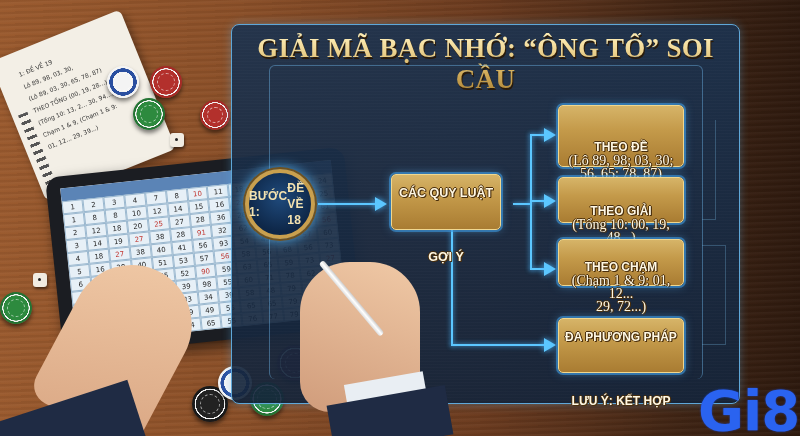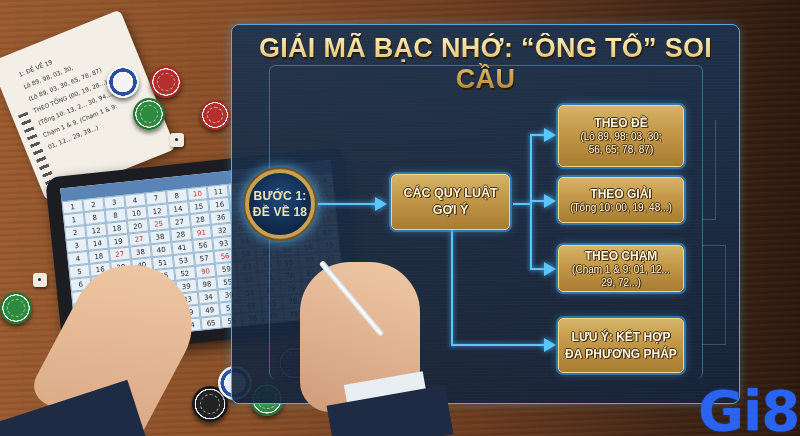--- a/index.html
+++ b/index.html
@@ -75,60 +75,60 @@
   .panel {
     position: absolute; left: 231px; top: 24px; width: 509px; height: 380px;
     background:
       repeating-linear-gradient(180deg, rgba(255,255,255,0.015) 0 1px, transparent 1px 3px),
       linear-gradient(180deg, rgba(28,50,78,0.92), rgba(20,36,58,0.92));
     border: 1.5px solid #5fa7d8; border-radius: 8px;
     box-shadow: 0 0 10px rgba(90,180,240,0.35);
   }
   .panel-title {
     position: absolute; left: 0; top: 8px; width: 100%; text-align: center;
-    font-family: Liberation Sans, sans-serif; font-weight: bold; font-size: 27px; letter-spacing: 0.3px;
+    font-family: Liberation Serif, serif; font-weight: bold; font-size: 27px; letter-spacing: 0.3px;
     color: #e8cf87;
     background: linear-gradient(180deg, #fbe9b0 10%, #d6b260 60%, #a98033 100%);
     -webkit-background-clip: text; background-clip: text; -webkit-text-fill-color: transparent;
     filter: drop-shadow(1px 2px 0 #2a1a08);
   }
   .inner-frame {
     position: absolute; left: 37px; top: 40px; width: 434px; height: 314px;
     border: 1px solid rgba(110,180,230,0.45); border-radius: 6px; border-bottom: none;
   }
   .deco-line { position: absolute; border: 1px solid rgba(110,170,210,0.35); }
 
   
   .step-circle {
     position: absolute; left: 245px; top: 169px; width: 70px; height: 70px; border-radius: 50%;
     background: radial-gradient(circle at 50% 40%, #1f4a7c, #0e2748 70%);
     border: 4px solid #c9a04e;
     box-shadow: 0 0 0 2px #6f5220, 0 0 12px 3px rgba(90,190,255,0.7);
-    display: flex; flex-direction: column; align-items: center; justify-content: center;
+    display: flex; flex-direction: row; align-items: center; justify-content: center;
   }
   .step-circle span {
     font-weight: bold; font-size: 12px; color: #f3e2b0; line-height: 16px; letter-spacing: 0.2px;
   }
 
   
   .gold {
     position: absolute; border-radius: 5px;
     background: linear-gradient(180deg, #d6b468 0%, #c49a4a 40%, #a97c32 100%);
     border: 1.5px solid #f0d78f;
     box-shadow: 0 0 0 2px rgba(60,150,220,0.6), 0 0 10px rgba(90,190,255,0.5);
     display: flex; flex-direction: column; align-items: center; justify-content: center; text-align: center;
     color: #fff8e4; text-shadow: 1px 1px 0 #4a2f0c, -1px 0 0 #4a2f0c, 0 -1px 0 #4a2f0c, 1px 0 0 #4a2f0c;
   }
-  .gold .t { font-weight: bold; font-size: 12px; line-height: 14px; }
-  .gold .d { font-size: 10px; line-height: 13px; }
-  .box-rules { left: 391px; top: 174px; width: 119px; height: 56px; }
+  .gold .t { font-weight: bold; font-size: 12px; line-height: 14px; margin-top: 47px; }
+  .gold .d { font-size: 14px; line-height: 13px; font-family: Liberation Serif, serif; }
+  .box-rules { left: 391px; top: 174px; width: 110px; height: 56px; }
   .box-rules .t { font-size: 12.5px; line-height: 17px; }
   .box-de { left: 558px; top: 105px; width: 126px; height: 62px; }
   .box-tong { left: 558px; top: 177px; width: 126px; height: 46px; }
-  .box-cham { left: 558px; top: 245px; width: 126px; height: 47px; }
+  .box-cham { left: 558px; top: 239px; width: 126px; height: 47px; }
   .box-note { left: 558px; top: 318px; width: 126px; height: 55px; }
   .box-note .t { font-size: 12px; line-height: 17px; }
 
   
   .wire { position: absolute; background: #5cc7ff; box-shadow: 0 0 5px #4bb8ff; }
   .arrow {
     position: absolute; width: 0; height: 0;
     border-top: 7px solid transparent; border-bottom: 7px solid transparent; border-left: 12px solid #5cc7ff;
     filter: drop-shadow(0 0 3px #4bb8ff);
   }
@@ -361,22 +361,22 @@
 <div class="gold box-tong">
   <div class="t">THEO GIẢI</div>
   <div class="d">(Tổng 10: 00, 19, 48...)</div>
 </div>
 <div class="gold box-cham">
   <div class="t">THEO CHẠM</div>
   <div class="d">(Chạm 1 &amp; 9: 01, 12...</div>
   <div class="d">29, 72...)</div>
 </div>
 <div class="gold box-note">
+  <div class="t">ĐA PHƯƠNG PHÁP</div>
   <div class="t">LƯU Ý: KẾT HỢP</div>
-  <div class="t">ĐA PHƯƠNG PHÁP</div>
 </div>
 
 <div class="hand-right"></div>
 <div class="pen"></div>
 <div class="cuff-right"></div>
 <div class="sleeve-right"></div>
 
 <div class="logo">Gi8</div>
 
 </body></html>

